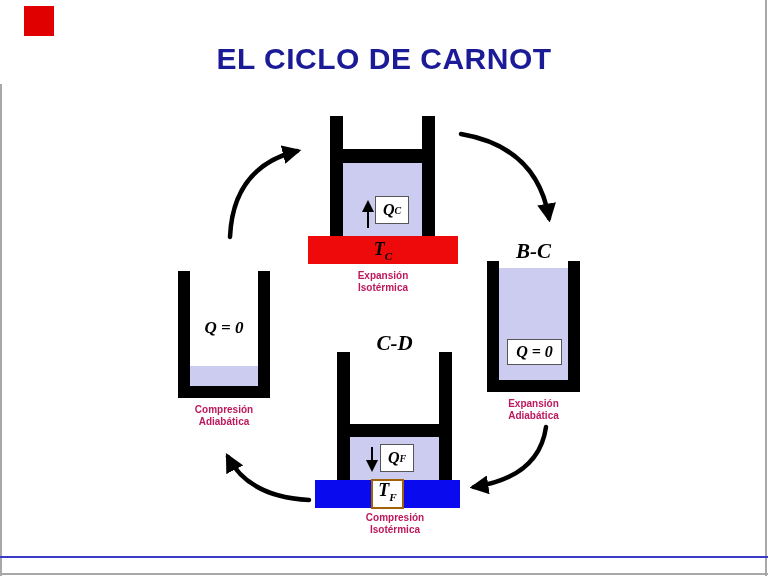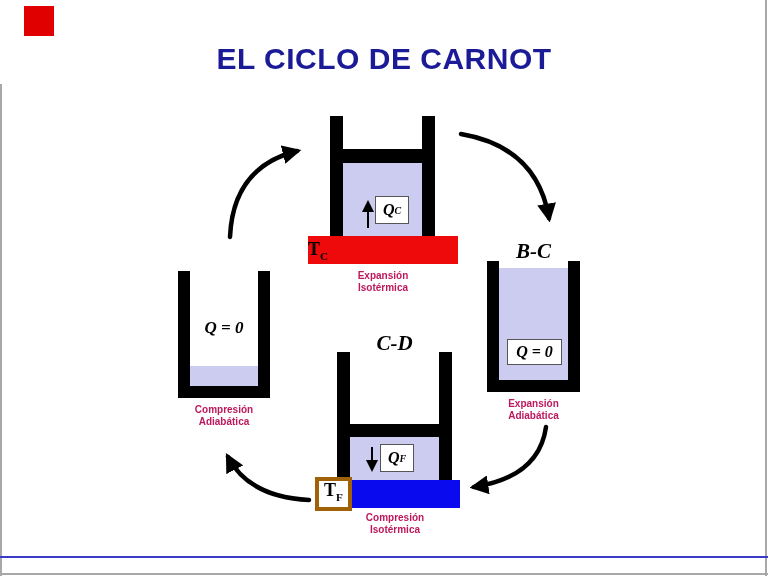--- a/index.html
+++ b/index.html
@@ -34,28 +34,28 @@
     display: flex; align-items: center; justify-content: center;
     font-family: "Liberation Serif", serif;
     font-style: italic; font-weight: bold; font-size: 16px; color: #000;
   }
   .q0text {
     text-align: center;
     font-family: "Liberation Serif", serif;
     font-style: italic; font-weight: bold; font-size: 17px; color: #000;
   }
   .reservoir {
-    display: flex; align-items: center; justify-content: flex-start;
+    display: flex; align-items: center; justify-content: center;
     font-family: "Liberation Serif", serif;
-    font-weight: bold; font-size: 18px;
+    font-style: italic; font-weight: bold; font-size: 18px;
   }
   .tbox {
     background: #ffffff; color: #000;
     padding: 0 5px; line-height: 19px;
-    border: 4px solid #a16207;
+    border: 2px solid #a16207;
   }
   .caption {
     text-align: center; font-weight: bold;
     font-size: 10px; line-height: 1.18; color: #be185d;
   }
   sub { font-size: 0.62em; }
   svg.arrows { position: absolute; left: 0; top: 0; pointer-events: none; }
 </style>
 </head>
 <body>

